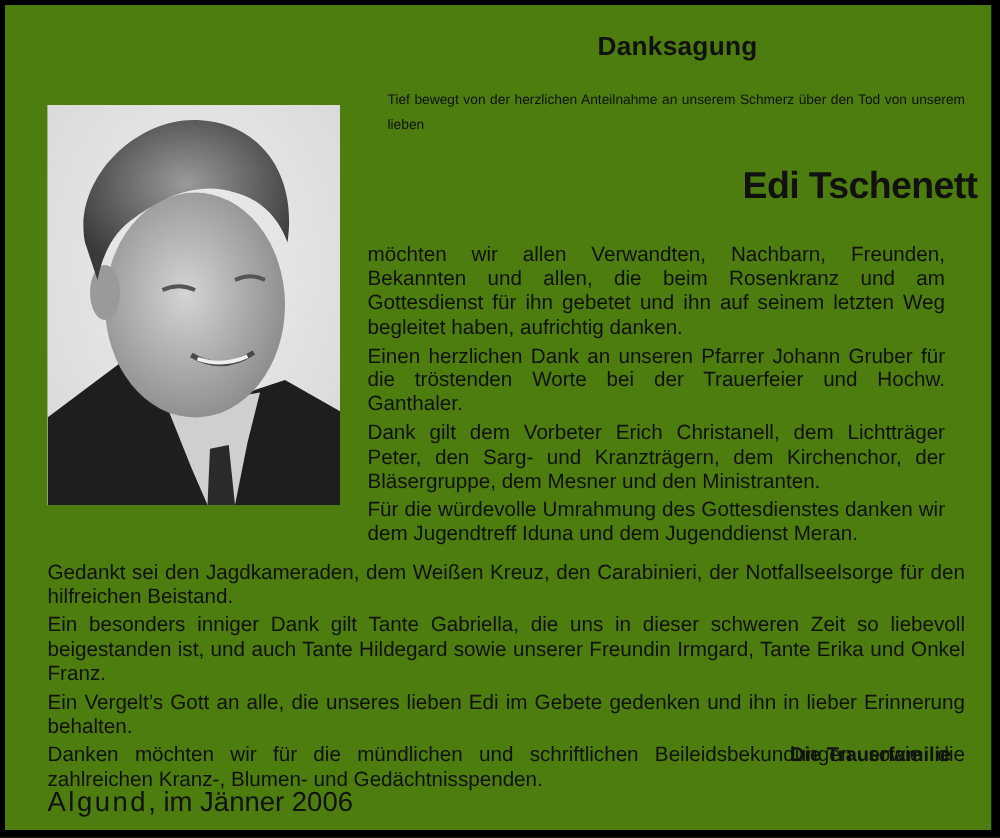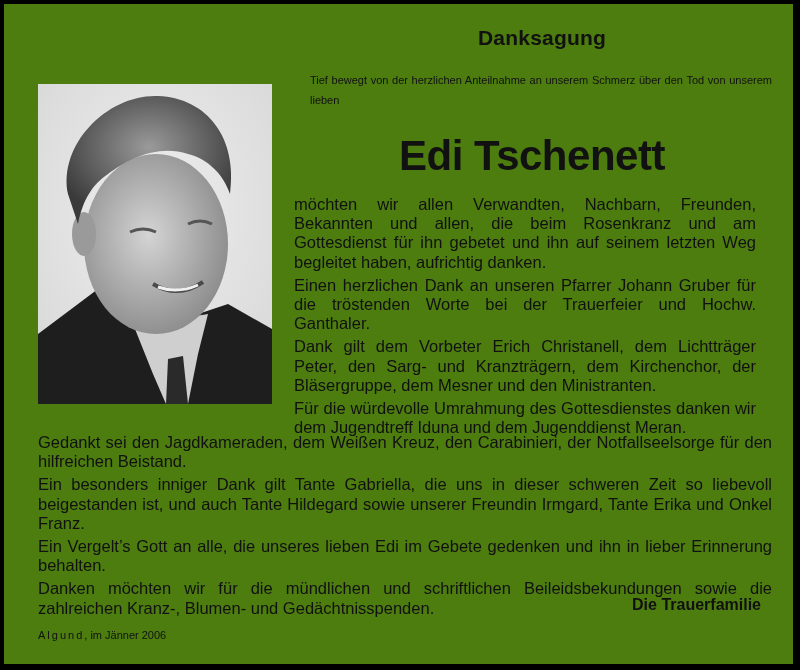--- a/index.html
+++ b/index.html
@@ -1,26 +1,26 @@
 <!DOCTYPE html>
 <html><head>
 <meta charset="utf-8">
 <style>
   html, body { margin: 0; padding: 0; background: #000; }
   body { width: 800px; height: 670px; position: relative; overflow: hidden; font-family: "Liberation Sans", sans-serif; color: #111; }
   .card { position: absolute; left: 4px; top: 4px; width: 789px; height: 660px; background: #4d7c0f; }
   .title { position: absolute; left: 300px; width: 476px; top: 22px; text-align: center; font-weight: bold; font-size: 21px; letter-spacing: 0.2px; }
   .photo { position: absolute; left: 34px; top: 80px; width: 234px; height: 320px; overflow: hidden; background: #e6e6e6; }
   .intro { position: absolute; left: 306px; top: 67px; width: 462px; font-size: 11px; line-height: 19.5px; text-align: justify; text-align-last: left; }
-  .name { position: absolute; left: 297px; width: 462px; top: 128px; text-align: center; font-weight: bold; font-size: 42px; letter-spacing: -0.5px; }
+  .name { position: absolute; left: 316px; width: 462px; top: 128px; text-align: right; font-weight: bold; font-size: 30px; letter-spacing: -0.5px; }
   .col { position: absolute; left: 290px; top: 191px; width: 462px; font-size: 16.5px; line-height: 19.2px; }
-  .full { position: absolute; left: 34px; top: 429px; width: 734px; font-size: 16.5px; line-height: 19.2px; }
+  .full { position: absolute; left: 34px; top: 445px; width: 734px; font-size: 16.5px; line-height: 19.2px; }
   .p { margin: 0 0 4px 0; text-align: justify; text-align-last: left; }
   .sig { position: absolute; right: 32px; top: 592px; font-weight: bold; font-size: 16px; }
-  .place { position: absolute; left: 34px; top: 625px; font-size: 11px; }
+  .place { position: absolute; left: 34px; top: 625px; font-size: 22px; }
   .place .town { letter-spacing: 2px; }
 </style>
 </head>
 <body>
 
 <div class="card">
   <div class="title">Danksagung</div>
 
   <div class="photo" title="Portrait photo of Edi Tschenett (black and white)">
     <svg width="234" height="320" viewBox="0 0 234 320">

